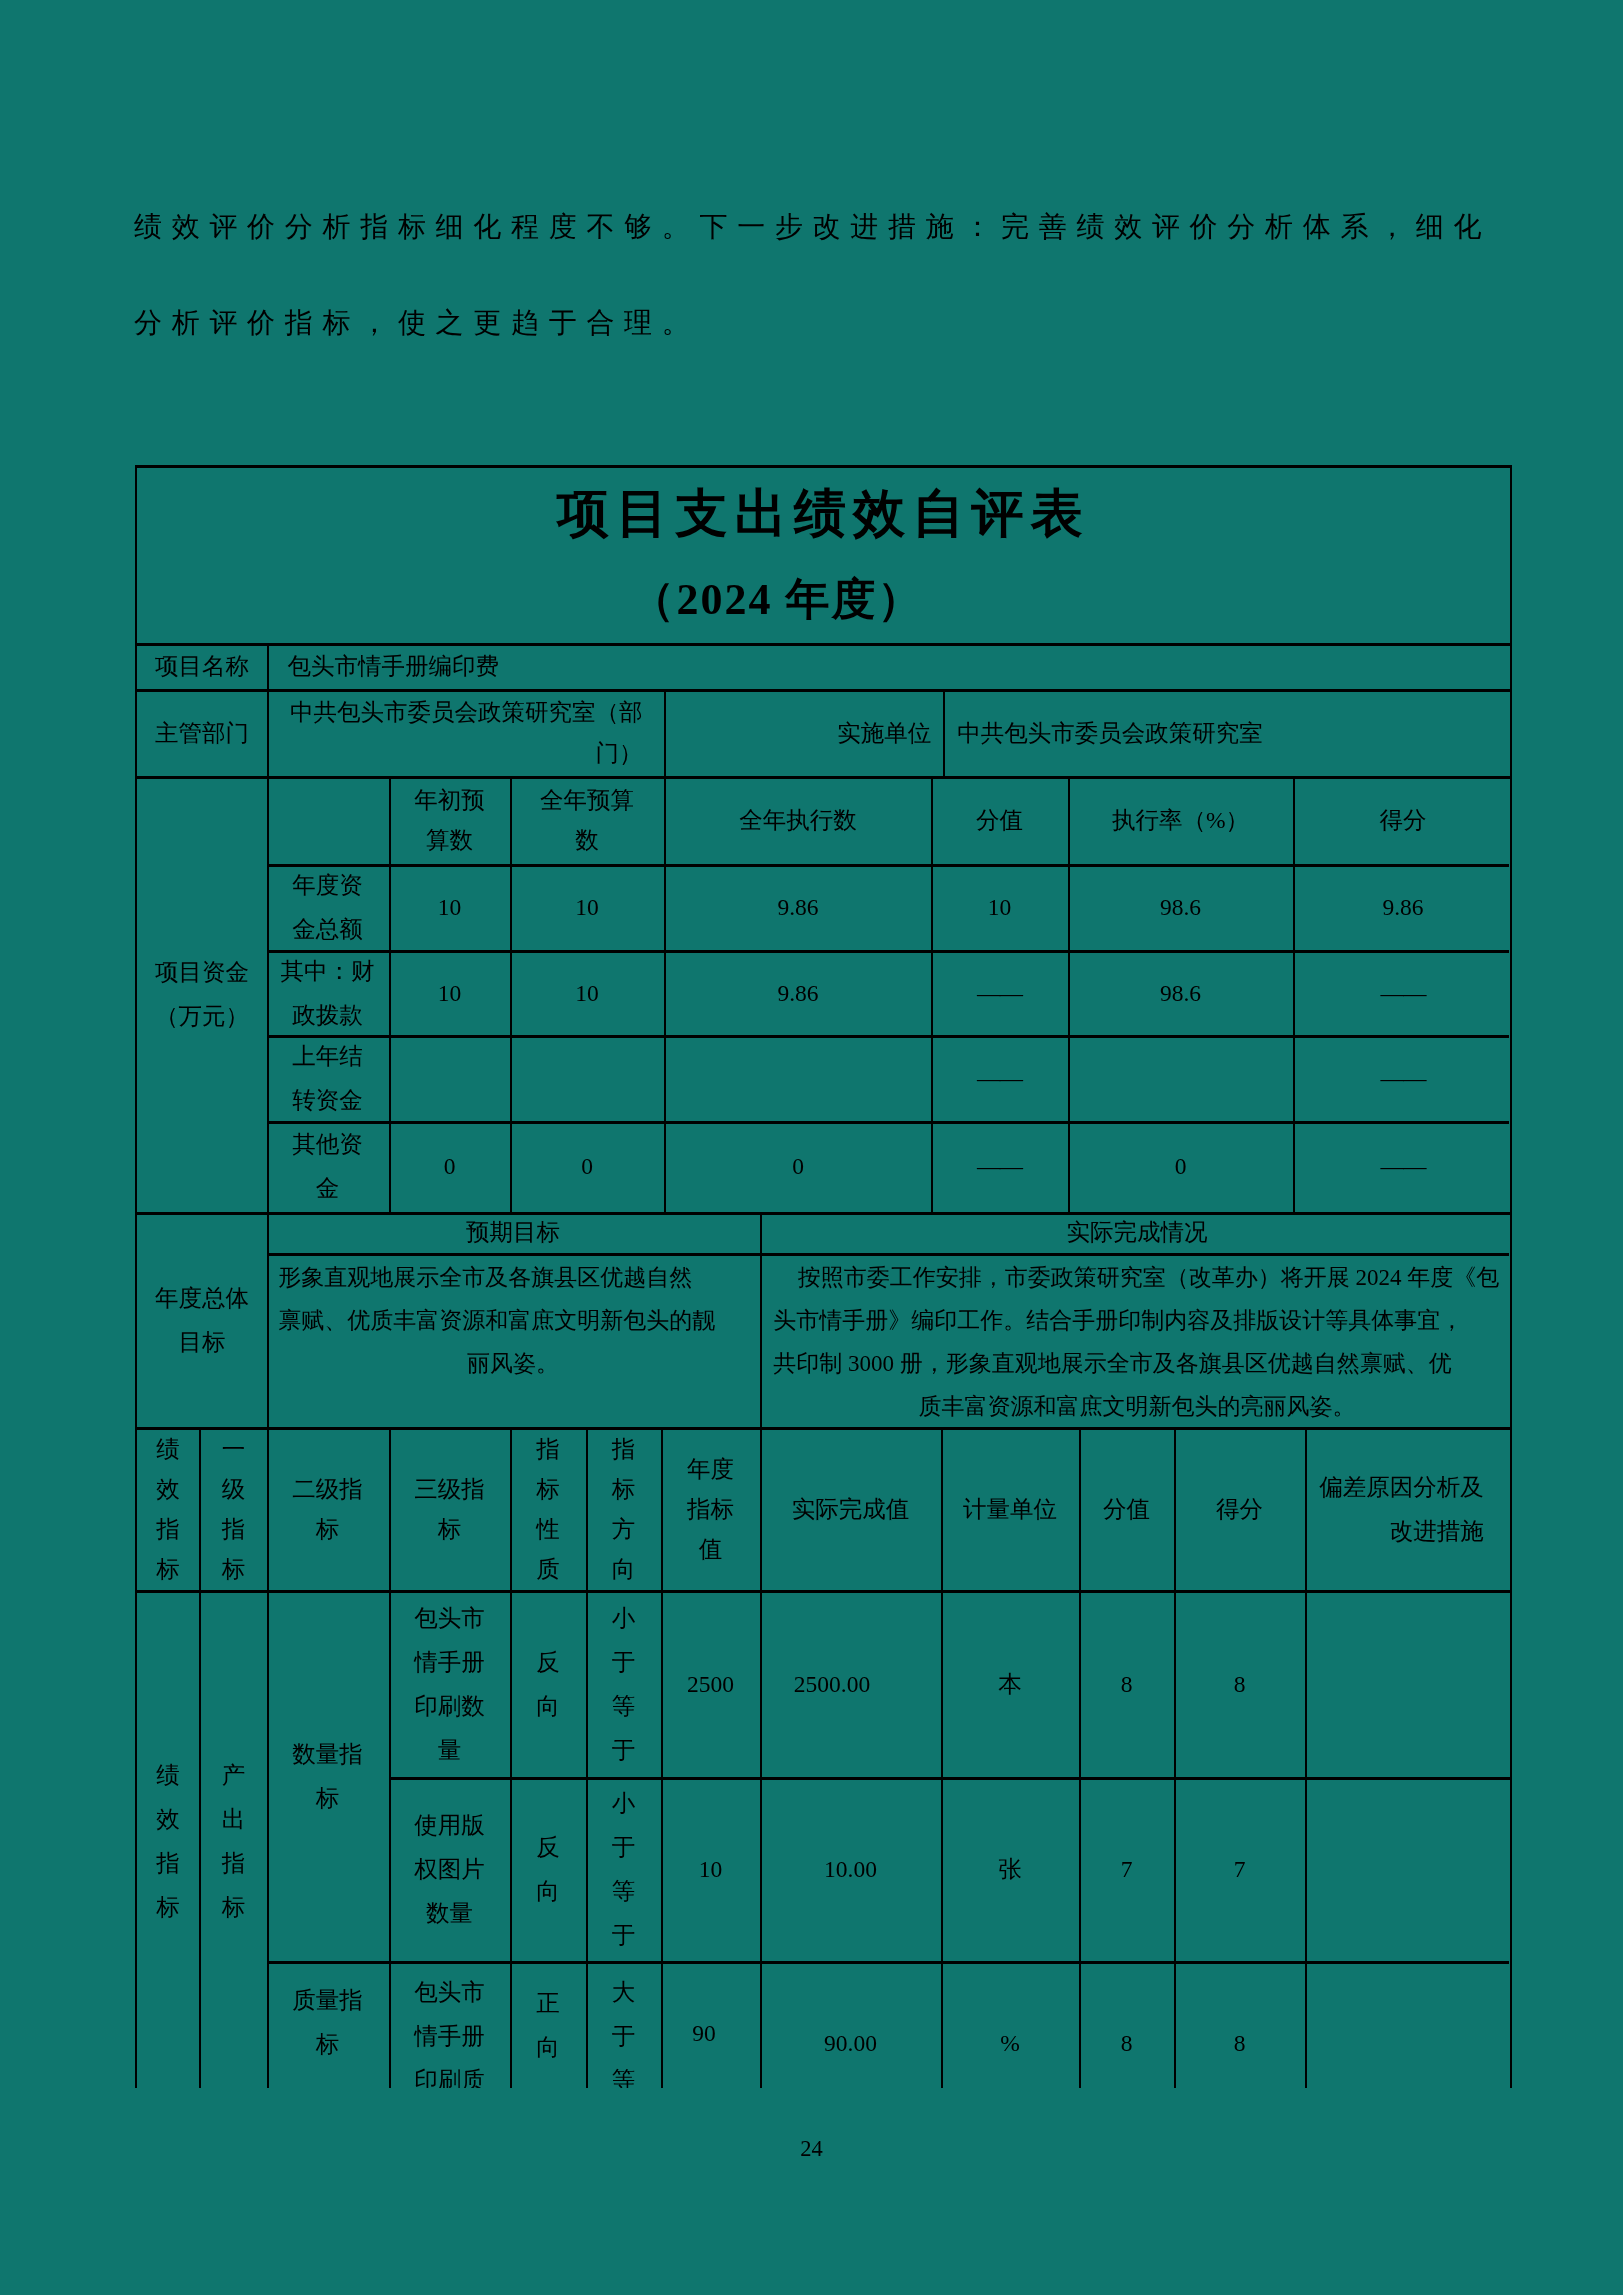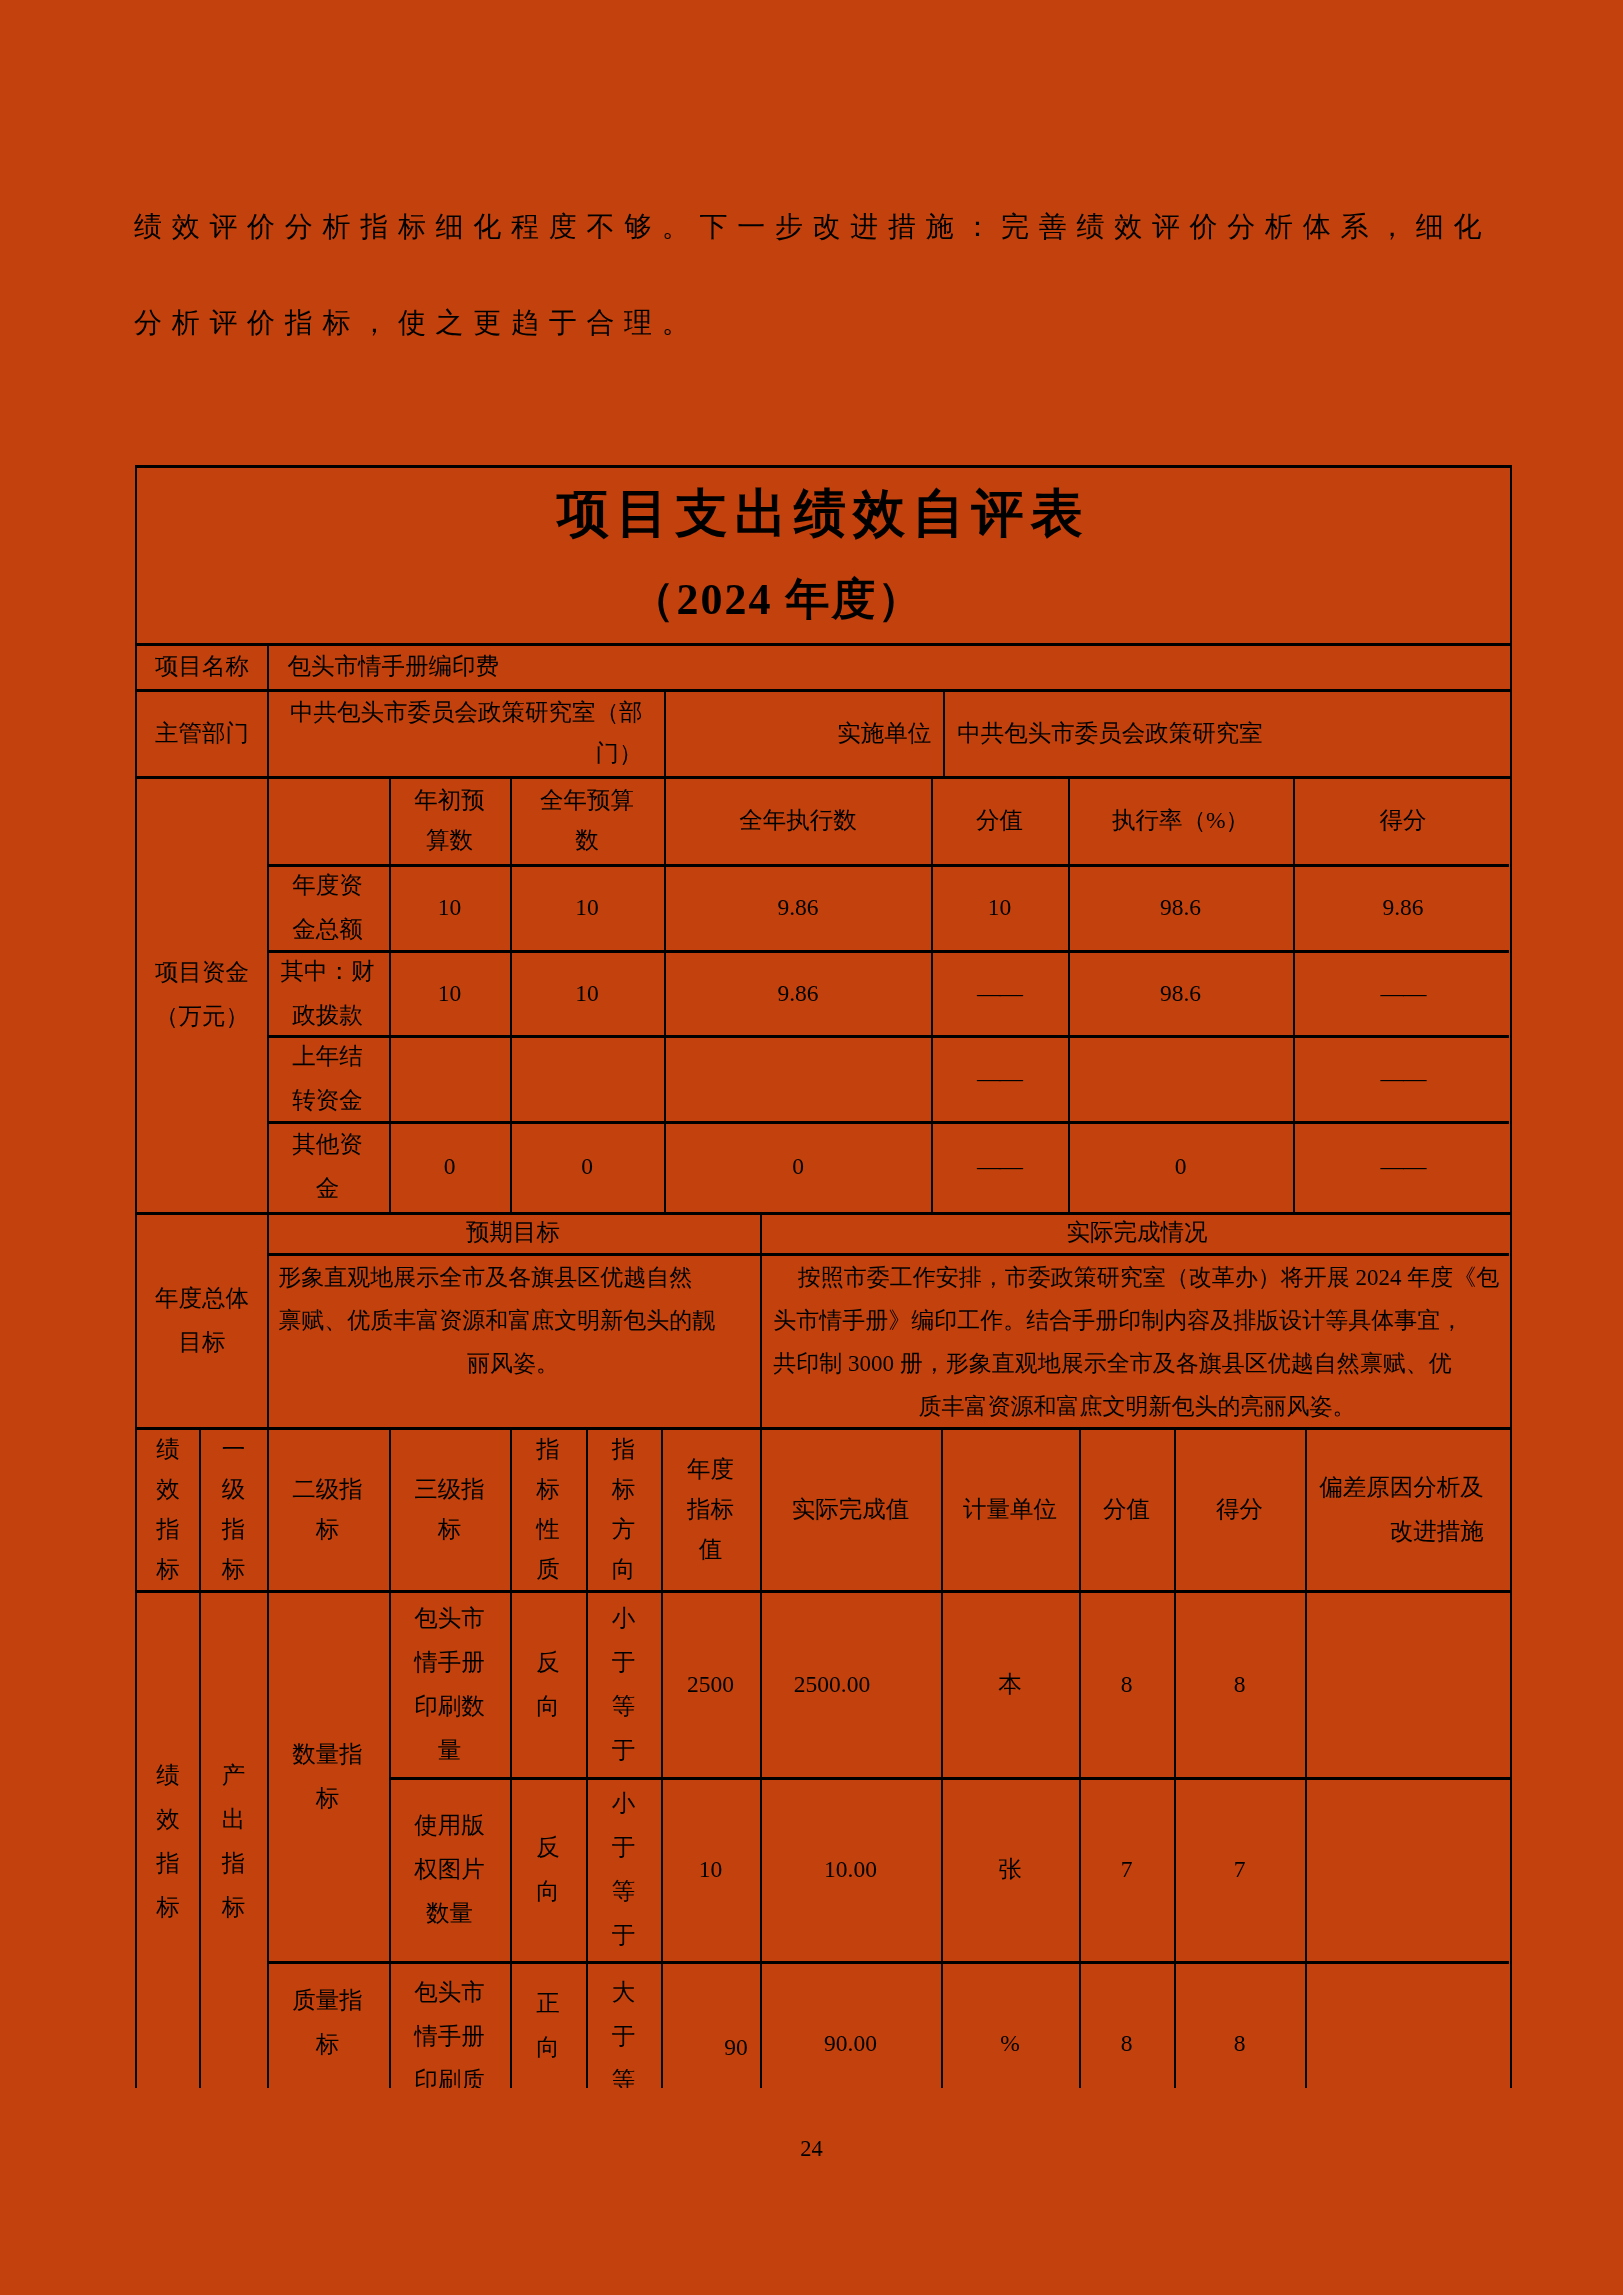--- a/index.html
+++ b/index.html
@@ -1,16 +1,16 @@
 <!DOCTYPE html>
 <html style="font-size:8.2px"><head>
 <meta charset="utf-8">
 <style>
   html,body{margin:0;padding:0;background:#e8e8e8;}
-  .page{position:relative;width:1623px;height:2295px;background:#c2410c;
+  .page{position:relative;width:1623px;height:2295px;background:#0f766e;
         font-family:"Liberation Serif","DejaVu Serif",serif;color:#000;overflow:hidden;}
   .intro{position:absolute;left:134px;width:1380px;font-size:28px;line-height:36px;
          letter-spacing:9.7px;white-space:nowrap;}
   .tbl{position:absolute;left:135px;top:465px;width:1377px;height:1623px;box-sizing:border-box;
        border-top:3.1px solid #000;border-left:2px solid #000;border-right:2px solid #000;overflow:hidden;}
   .cell{position:absolute;display:flex;align-items:center;justify-content:center;
         text-align:center;font-size:23.5px;line-height:44px;white-space:pre-line;box-sizing:border-box;}
   .lh78{line-height:40px;}
   .lh80{line-height:41px;}
   .cl{justify-content:flex-start;text-align:right;}
@@ -187,21 +187,21 @@
     <div class="cell" style="left:1168px;top:1309px;width:209px;height:184px"></div>
 
     <div class="cell ct" style="left:252px;top:1493px;width:121px;height:130px;padding-top:9.2px">包头市
 情手册
 印刷质</div>
     <div class="cell ct" style="left:373px;top:1493px;width:76px;height:130px;padding-top:20.4px">正
 向</div>
     <div class="cell ct" style="left:449px;top:1493px;width:75px;height:130px;padding-top:9.2px">大
 于
 等</div>
-    <div class="cell ct" style="left:556px;top:1493px;width:86px;height:130px;padding-top:64px">90</div>
+    <div class="cell ct" style="left:524px;top:1493px;width:86px;height:130px;padding-top:50px">90</div>
     <div class="cell ct" style="left:623px;top:1493px;width:181px;height:130px;padding-top:60px">90.00</div>
     <div class="cell ct" style="left:804px;top:1493px;width:138px;height:130px;padding-top:60px">%</div>
     <div class="cell ct" style="left:942px;top:1493px;width:95px;height:130px;padding-top:60px">8</div>
     <div class="cell ct" style="left:1037px;top:1493px;width:131px;height:130px;padding-top:60px">8</div>
     <div class="cell" style="left:1168px;top:1493px;width:209px;height:130px"></div>
 
     <div class="hl" style="left:0;top:175px;width:1373px"></div>
     <div class="hl" style="left:0;top:221px;width:1373px"></div>
     <div class="hl" style="left:0;top:308px;width:1373px"></div>
     <div class="hl" style="left:130px;top:396px;width:1242px"></div>

